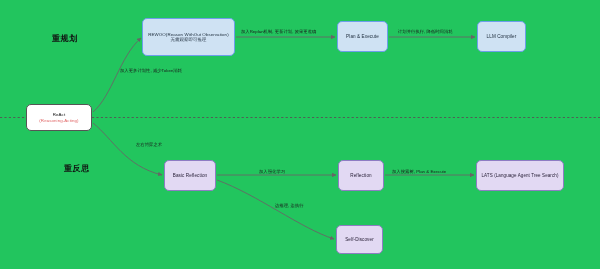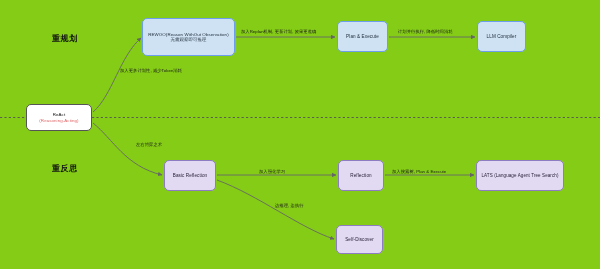--- a/index.html
+++ b/index.html
@@ -4,21 +4,21 @@
 <style>
   html, body {
     margin: 0;
     padding: 0;
     background: #ffffff;
   }
   #canvas {
     position: relative;
     width: 600px;
     height: 269px;
-    background: #84cc16;
+    background: #22c55e;
     font-family: "Liberation Sans", "DejaVu Sans", sans-serif;
     overflow: hidden;
   }
   svg#wires {
     position: absolute;
     left: 0;
     top: 0;
     width: 600px;
     height: 269px;
   }
@@ -97,21 +97,21 @@
     <path d="M 93 123 C 113 139, 125 166, 162 175" fill="none" stroke="#666666" stroke-width="0.9" marker-end="url(#arrow)"></path>
 
     <line x1="217" y1="175" x2="336" y2="175" stroke="#666666" stroke-width="0.9" marker-end="url(#arrow)"></line>
 
     <line x1="385" y1="175" x2="474" y2="175" stroke="#666666" stroke-width="0.9" marker-end="url(#arrow)"></line>
 
     <path d="M 217 180 C 258 195, 300 228, 334 239" fill="none" stroke="#666666" stroke-width="0.9" marker-end="url(#arrow)"></path>
   </svg>
 
   <div class="section-label" style="left:52px; top:33px;">重规划</div>
-  <div class="section-label" style="left:52px; top:163px;">重反思</div>
+  <div class="section-label" style="left:64px; top:163px;">重反思</div>
 
   <div class="node node-white" style="left:26px; top:104px; width:66px; height:27px; font-size:4.4px;">
     <span class="node-line" style="display:inline;">ReAct</span>
     <span class="node-line accent" style="display:inline;">(Reasoning-Acting)</span>
   </div>
 
   <div class="node node-blue" style="left:142px; top:18px; width:93px; height:38px; font-size:4.4px;">
     <span class="node-line">REWOO(Reason WithOut Observation)</span>
     <span class="node-line">无需观察即可推理</span>
   </div>

